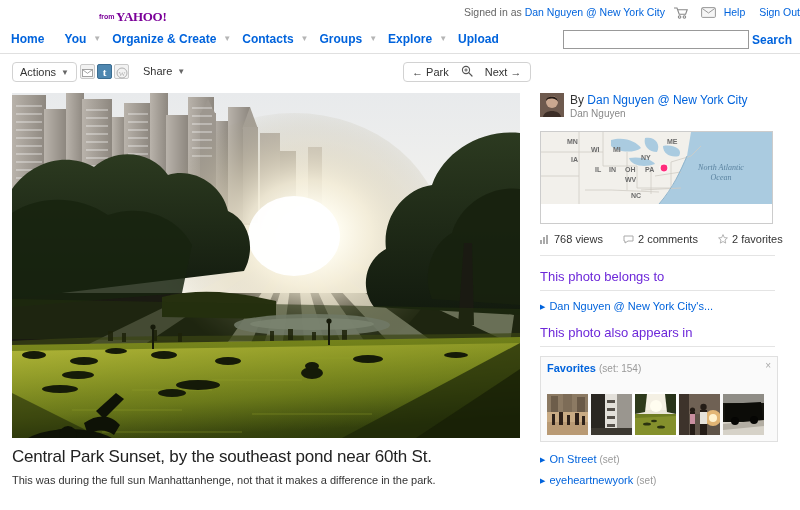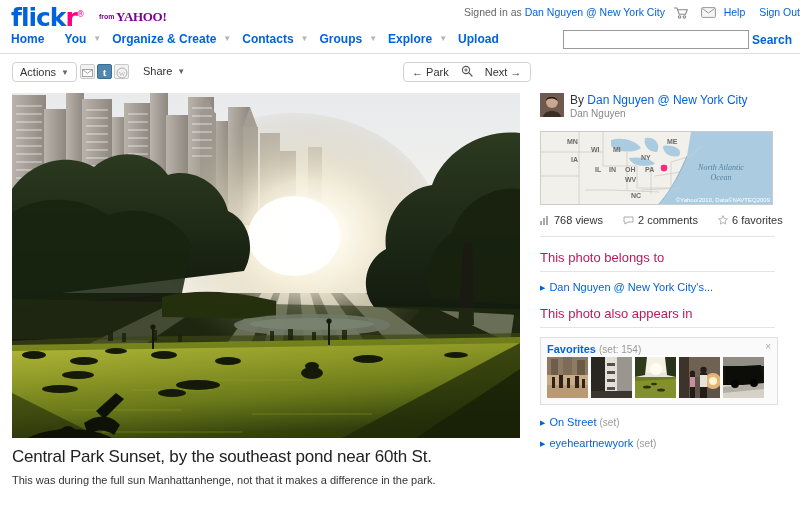--- a/index.html
+++ b/index.html
@@ -279,21 +279,21 @@
     margin-top: 10px;
     font-size: 11px;
     color: #333;
     line-height: 15px;
     width: 240px;
   }
   .map {
     margin-top: 8px;
     position: relative;
     width: 233px;
-    height: 74px;
+    height: 93px;
     border: 1px solid #ccc;
     overflow: hidden;
     box-sizing: border-box;
   }
   .map-credit {
     position: absolute;
     right: 2px; bottom: 1px;
     font-size: 6px;
     color: #fff;
     white-space: nowrap;
@@ -313,21 +313,21 @@
   }
   .stat .sico {
     display: inline-block;
     margin-right: 4px;
     vertical-align: middle;
     color: #999;
   }
   .sec-head {
     margin-top: 13px;
     font-size: 13px;
-    color: #be185d;
+    color: #6d28d9;
     padding-bottom: 6px;
     border-bottom: 1px solid #e4e4e4;
     width: 235px;
   }
   .grp-link {
     margin-top: 9px;
     font-size: 11px;
     white-space: nowrap;
   }
   .grp-link a { color: #0063dc; text-decoration: none; }
@@ -344,21 +344,21 @@
     position: relative;
     width: 238px;
     border: 1px solid #e0e0e0;
     background: #fafafa;
     box-sizing: border-box;
     padding: 5px 6px 6px 6px;
   }
   .setbox-head {
     font-size: 11px;
     white-space: nowrap;
-    margin-bottom: 2px;
+    margin-bottom: 20px;
   }
   .setbox-head a { color: #0063dc; text-decoration: none; font-weight: bold; }
   .setbox-head .cnt { color: #999; font-size: 10px; }
   .setbox-x {
     position: absolute;
     right: 6px; top: 4px;
     color: #aaa;
     font-size: 10px;
     line-height: 10px;
   }
@@ -382,23 +382,20 @@
   .thumb:last-child { margin-right: 0; }
 
   .tail-links { margin-top: 11px; }
   .tail-links .grp-link { margin-top: 9px; }
   .tail-links .meta { color: #999; font-size: 10px; }
 </style>
 </head>
 <body>
 
 <div class="topbar">
-  <a class="brand" href="#">
-    <span class="b-blue">flick</span><span class="b-pink">r</span><span class="b-reg">®</span>
-  </a>
   <span class="brand-from">from</span>
   <span class="brand-yahoo">YAHOO!</span>
 
   <div class="signed">
     <span>Signed in as</span>
     <a href="#">Dan Nguyen @ New York City</a>
     <span class="icon-wrap">
       <svg width="15" height="13" viewBox="0 0 15 13" aria-hidden="true">
         <path d="M1 2 h3 l2.2 6.2 h6.4 l1.6-4.4 H4.6" fill="none" stroke="#888" stroke-width="1.1"></path>
         <circle cx="6.6" cy="11" r="1.25" fill="none" stroke="#888" stroke-width="1.1"></circle>
@@ -752,21 +749,21 @@
         <svg width="11" height="9" viewBox="0 0 11 9" aria-hidden="true">
           <path d="M1 1 h9 v5 h-5 l-3 2 v-2 h-1 z" fill="none" stroke="#aaa" stroke-width="1"></path>
         </svg>
       </span><span>2 comments</span>
     </span>
     <span class="stat">
       <span class="sico">
         <svg width="10" height="10" viewBox="0 0 10 10" aria-hidden="true">
           <path d="M5 0.6 L6.3 3.6 L9.4 3.9 L7 6 L7.7 9.1 L5 7.5 L2.3 9.1 L3 6 L0.6 3.9 L3.7 3.6 Z" fill="none" stroke="#aaa" stroke-width="0.9"></path>
         </svg>
-      </span><span>6 favorites</span>
+      </span><span>2 favorites</span>
     </span>
   </div>
 
   <div class="sec-head">This photo belongs to</div>
   <div class="grp-link">
     <span class="arrw">▶</span><a href="#">Dan Nguyen @ New York City's...</a>
   </div>
 
   <div class="sec-head">This photo also appears in</div>
 

